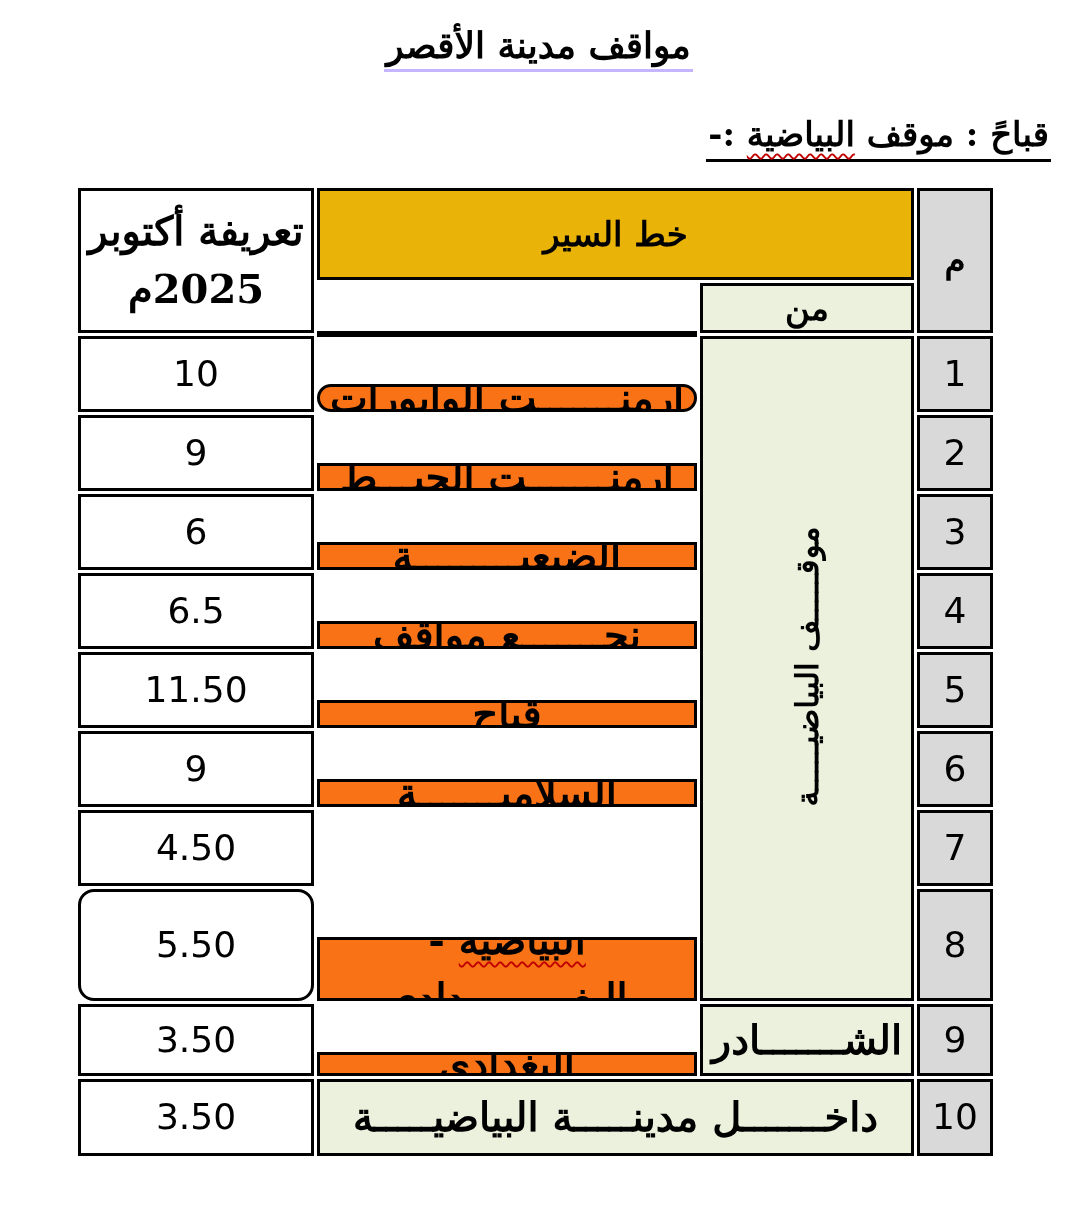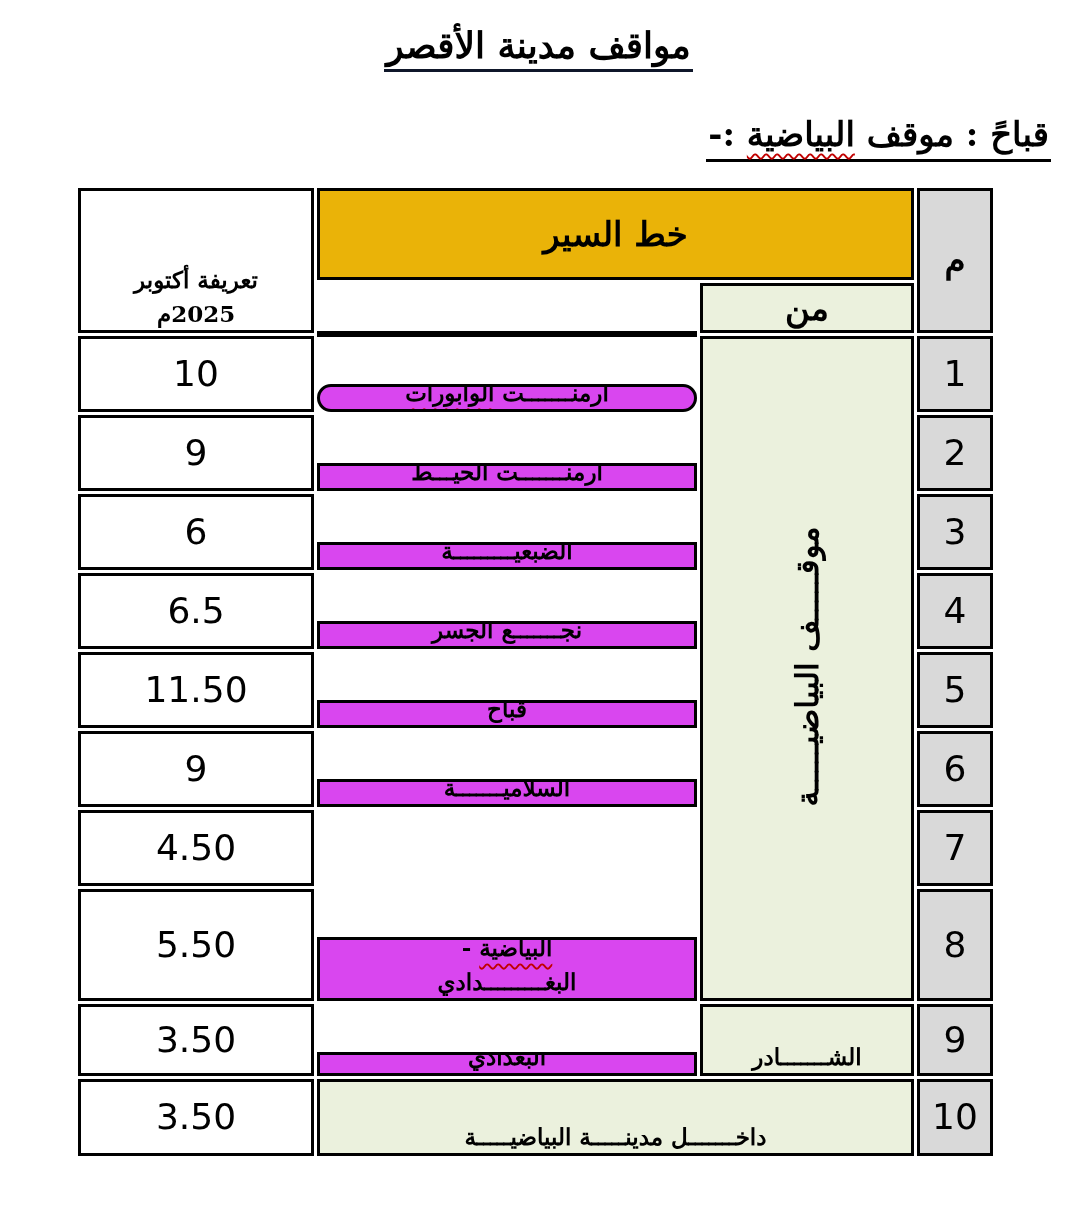--- a/index.html
+++ b/index.html
@@ -8,21 +8,21 @@
     width:1077px; height:1221px; background:#ffffff; overflow:hidden;
     direction:rtl;
     font-family:"DejaVu Serif","Liberation Serif",serif;
     color:#000;
   }
   .titles { text-align:center; padding-top:16px; }
   .title1 { font-size:36px; font-weight:bold; line-height:1.3; }
   .title2-wrap { margin-top:8px; }
   .title2 {
     display:inline-block; font-size:36px; font-weight:bold;
-    border-bottom:3px solid #0f172a; padding:0 2px 2px 2px; line-height:1.2;text-align:right;
+    border-bottom:3px solid #c4b5fd; padding:0 2px 2px 2px; line-height:1.2;text-align:right;
   }
   .section-heading { margin:42px 26px 0 0; text-align:right; }
   .section-heading .underl {
     display:inline-block; font-size:34px; font-weight:bold;
     border-bottom:3px solid #000; padding:0 2px 4px 2px; line-height:1.2;
   }
   .wavy {
     text-decoration-line:underline; text-decoration-style:wavy;
     text-decoration-color:#c00000; text-decoration-thickness:2px;
     text-underline-offset:7px;
@@ -35,24 +35,24 @@
     gap:3px;
     width:915px;
   }
   .cell {
     border:3px solid #000;
     display:flex; flex-direction:column; align-items:center; justify-content:center;
     text-align:center; overflow:hidden;
   }
   .c-white { background:#ffffff; }
   .c-blue  { background:#eab308; }
-  .c-tan   { background:#d946ef;margin-top:48px; }
+  .c-tan   { background:#f97316;margin-top:48px; }
   .c-green { background:#ebf1dd; }
   .c-gray  { background:#d9d9d9; }
-  .arabic { font-size:23px; font-weight:bold; line-height:1.45;justify-content:flex-end; }
+  .arabic { font-size:40px; font-weight:bold; line-height:1.45; }
   .num-font {
     font-family:"DejaVu Sans","Liberation Sans",sans-serif;
     font-size:36px; line-height:1;
   }
   .hdr { font-size:34px; font-weight:bold; }
   .from-merged { position:relative; }
   .vertical-text {
     position:absolute; top:50%; left:50%;
     transform:translate(-50%,-54%) rotate(-90deg);
     white-space:nowrap; font-size:31px; font-weight:bold;
@@ -102,36 +102,36 @@
         <div><span>أرمنـــــــت الحيـــط</span></div>
       </div>
       <div class="cell c-gray num-font" style="grid-area: 4 / 1;">2</div>
       <div class="cell c-white num-font" style="grid-area: 5 / 4;">6</div>
       <div class="cell c-tan arabic" style="grid-area: 5 / 3;">
         <div><span>الضبعيـــــــــة</span></div>
       </div>
       <div class="cell c-gray num-font" style="grid-area: 5 / 1;">3</div>
       <div class="cell c-white num-font" style="grid-area: 6 / 4;">6.5</div>
       <div class="cell c-tan arabic" style="grid-area: 6 / 3;">
-        <div><span>نجـــــــع الجسر</span></div>
+        <div><span>نجـــــــع مواقف</span></div>
       </div>
       <div class="cell c-gray num-font" style="grid-area: 6 / 1;">4</div>
       <div class="cell c-white num-font" style="grid-area: 7 / 4;">11.50</div>
       <div class="cell c-tan arabic" style="grid-area: 7 / 3;">
         <div><span>قباح</span></div>
       </div>
       <div class="cell c-gray num-font" style="grid-area: 7 / 1;">5</div>
       <div class="cell c-white num-font" style="grid-area: 8 / 4;">9</div>
       <div class="cell c-tan arabic" style="grid-area: 8 / 3;">
         <div><span>السلاميـــــــة</span></div>
       </div>
       <div class="cell c-gray num-font" style="grid-area: 8 / 1;">6</div>
       <div class="cell c-white num-font" style="grid-area: 9 / 4;">4.50</div>
       <div class="cell c-gray num-font" style="grid-area: 9 / 1;">7</div>
-      <div class="cell c-white num-font" style="grid-area: 10 / 4;">5.50</div>
+      <div class="cell c-white num-font" style="grid-area: 10 / 4; border-radius: 16px;">5.50</div>
       <div class="cell c-tan arabic" style="grid-area: 10 / 3;">
         <div><span class="wavy">البياضية</span><span> -</span></div>
         <div><span>البغـــــــــدادي</span></div>
       </div>
       <div class="cell c-gray num-font" style="grid-area: 10 / 1;">8</div>
       <div class="cell c-white num-font" style="grid-area: 11 / 4;">3.50</div>
       <div class="cell c-tan arabic" style="grid-area: 11 / 3;">
         <div><span>البغدادي</span></div>
       </div>
       <div class="cell c-green arabic" style="grid-area: 11 / 2;">الشـــــــادر</div>

